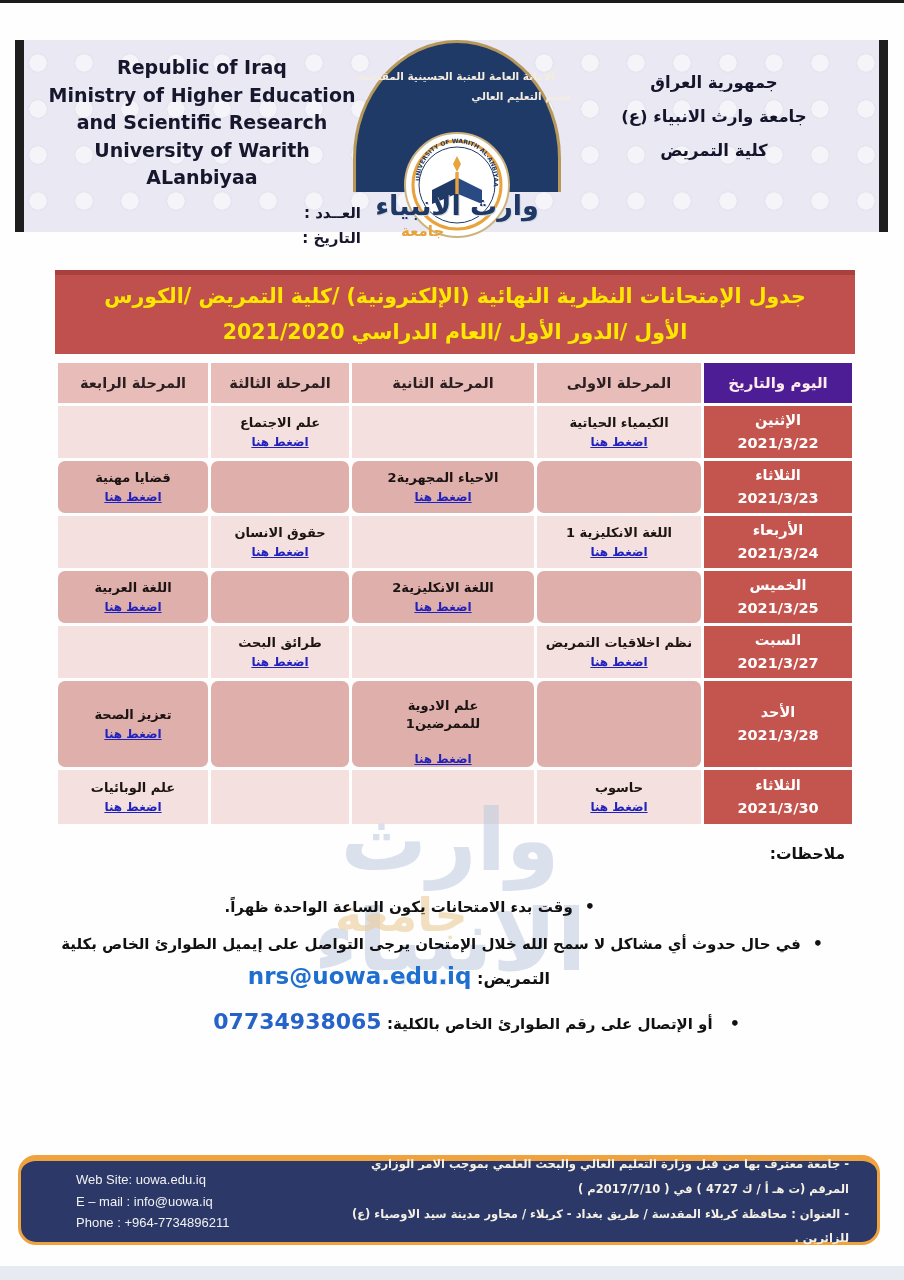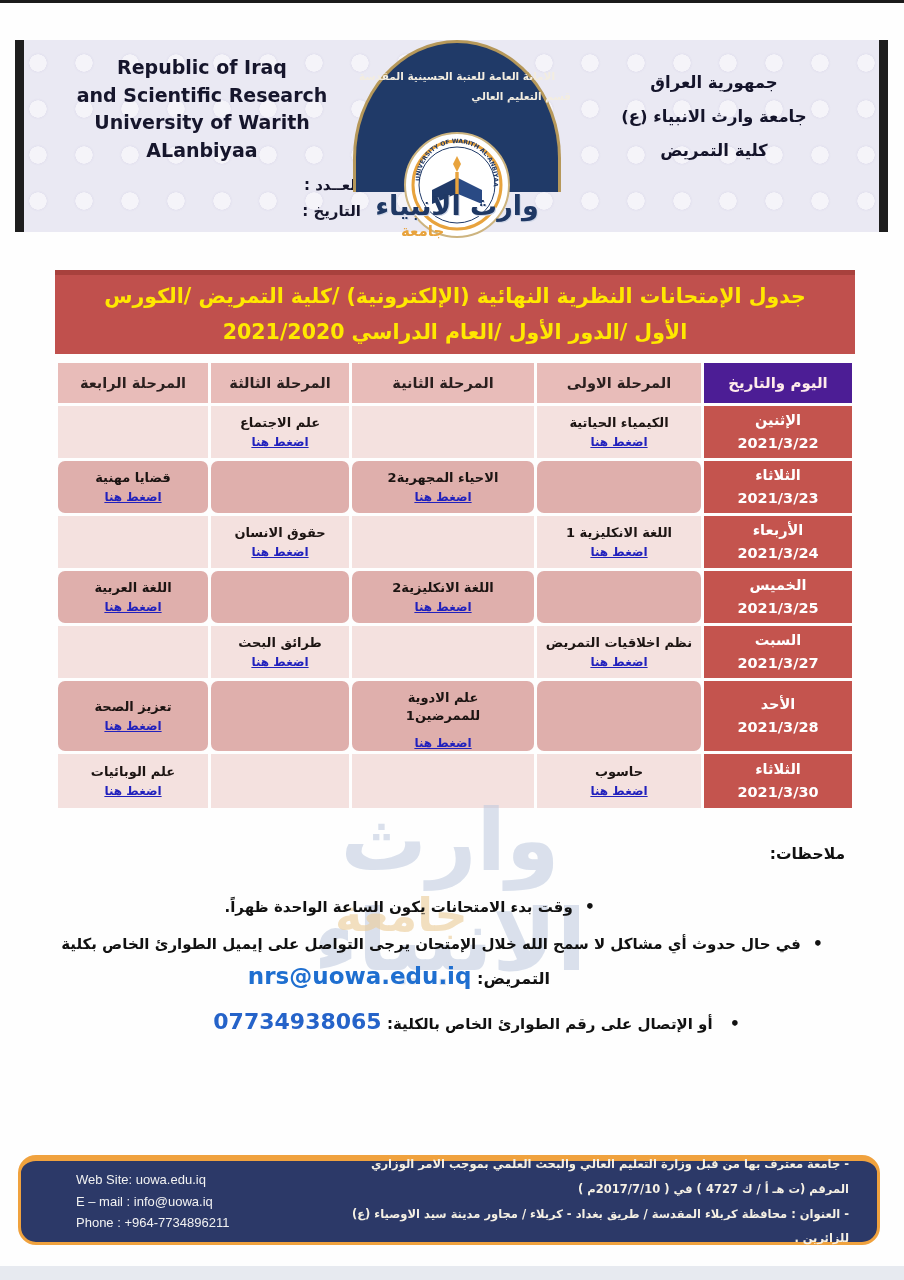--- a/index.html
+++ b/index.html
@@ -52,21 +52,21 @@
   
   table.sched { position:absolute; left:55px; top:360px; width:800px; direction:rtl;
                 border-collapse:separate; border-spacing:3px; }
   table.sched th, table.sched td { vertical-align:middle; text-align:center; }
   th.day-h { background:#4c1d95; color:#ffeceb; font-size:15px; font-weight:bold; height:40px; }
   th.stage-h { background:#e8bcb9; color:#2a1f1e; font-size:14.5px; font-weight:bold; }
   td.day { background:#c4544e; color:#ffffff; font-weight:bold; font-size:14.5px; line-height:1.6; }
   tr.light td.cell { background:#f4e1df; }
   tr.dark  td.cell { background:#dfafac;border-radius:7px; }
   .subj { font-size:13px; font-weight:bold; color:#1c1412; line-height:1.35; }
-  .subj.narrow { max-width:120px; margin:8px auto; }
+  .subj.narrow { max-width:120px; margin:16px auto; }
   a.lnk { display:inline-block; margin-top:3px; color:#2121bd; font-size:12px; font-weight:bold;
           text-decoration:underline; }
 
   
   .watermark { position:absolute; left:215px; top:790px; width:470px; height:190px; z-index:0;
                pointer-events:none; }
   .wm-main { font-size:86px; font-weight:bold; color:#bdc9de; opacity:.55; direction:rtl; text-align:center; }
   .wm-sub  { position:absolute; left:120px; top:98px; font-size:46px; font-weight:bold; color:#eccf9e;
              opacity:.65; direction:rtl; }
 
@@ -95,20 +95,21 @@
 
 <div class="page">
   <div class="top-line"></div>
 
   <div class="band">
     <div class="band-bar left"></div>
     <div class="band-bar right"></div>
 
     <div class="hd-left">
       <div>Republic of Iraq</div>
+      <div>Ministry of Higher Education</div>
       <div>and Scientific Research</div>
       <div>University of Warith ALanbiyaa</div>
       <div class="nums">
         <div>العــدد :</div>
         <div>التاريخ :</div>
       </div>
     </div>
 
     <div class="emblem">
       <div class="dome"></div>

